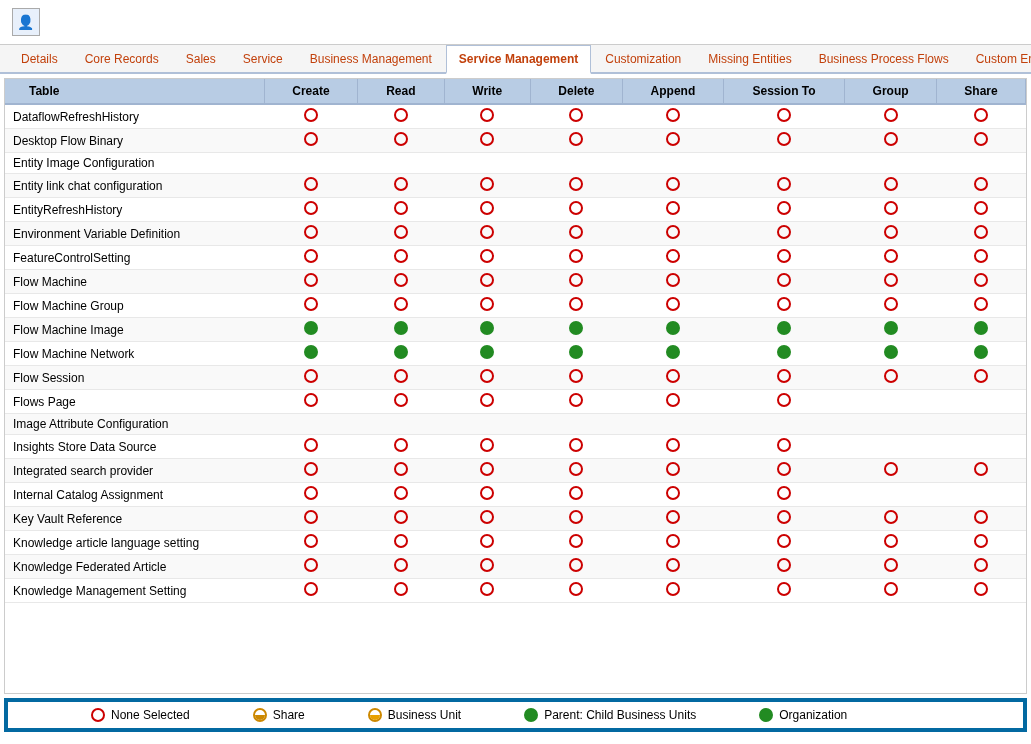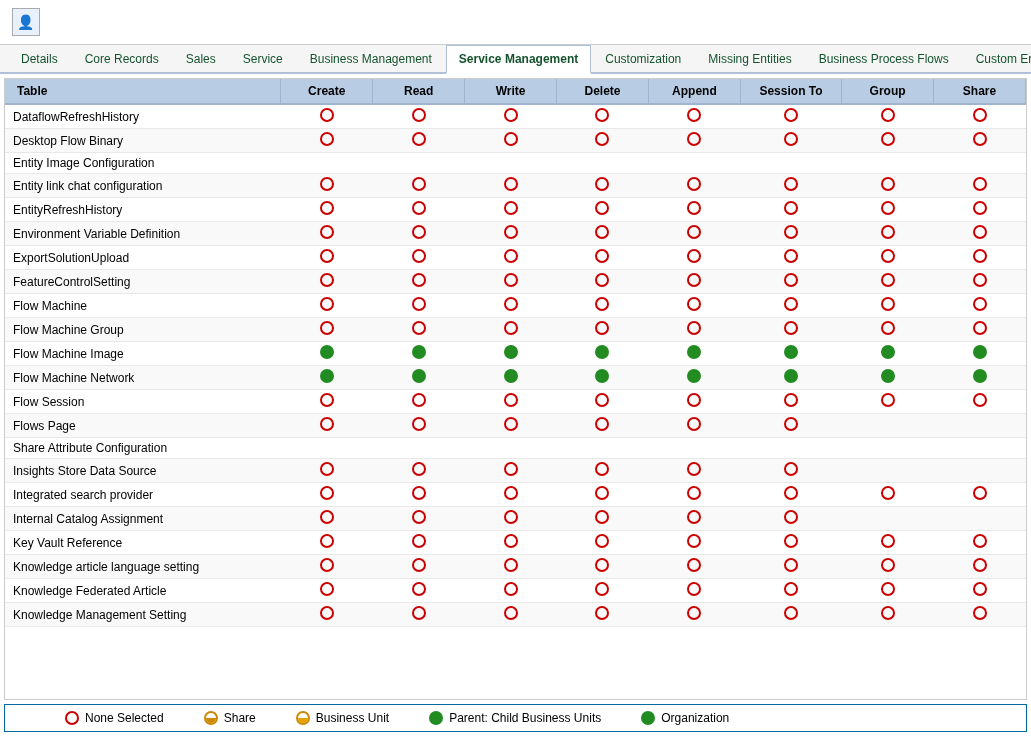--- a/index.html
+++ b/index.html
@@ -16,39 +16,39 @@
     }
     .title-text { font-size: 17px; font-weight: bold; }
     .working-solution { font-size: 12px; color: #333; }
 
     .tabs-bar {
       display: flex; border-bottom: 2px solid #b0c0d8; background: #f5f5f5;
       padding: 0 8px; gap: 0;
     }
     .tab {
       padding: 6px 12px; cursor: pointer; border: 1px solid transparent;
-      border-bottom: none; font-size: 12px; color: #14532d; white-space: nowrap;
+      border-bottom: none; font-size: 12px; color: #c2410c; white-space: nowrap;
       margin-right: 1px; background: #f5f5f5;
     }
     .tab.active {
       background: #fff; border-color: #b0c0d8; border-bottom: 2px solid #fff;
       margin-bottom: -2px; font-weight: bold;
     }
 
     .main-content { display: flex; flex-direction: column; height: calc(744px - 42px - 40px); }
 
     .table-area {
       flex: 1; overflow-y: auto; overflow-x: hidden;
       border: 1px solid #ccc; margin: 4px 4px 0 4px;
     }
 
     table { width: 100%; border-collapse: collapse; }
     thead tr { background: #b8cce4; }
     thead th {
-      padding: 5px 12px; text-align: left; font-weight: bold;
+      padding: 5px 24px; text-align: left; font-weight: bold;
       font-size: 12px; border-right: 1px solid #a0b4d0; border-bottom: 2px solid #a0b4d0;
       white-space: nowrap;
     }
     thead th:first-child { width: 240px; }
     thead th:not(:first-child) { text-align: center; width: 80px; }
 
     tbody tr { border-bottom: 1px solid #e8e8e8; }
     tbody tr:nth-child(even) { background: #f9f9f9; }
     tbody td { padding: 3px 8px; font-size: 12px; }
     tbody td:not(:first-child) { text-align: center; }
@@ -74,22 +74,22 @@
       display: inline-block; width: 14px; height: 14px; border-radius: 50%;
       background: #fff; border: 2px solid #cc8800;
       position: relative; overflow: hidden;
     }
     .circle-bu::after {
       content: ''; position: absolute; bottom: 0; left: 0; right: 0; height: 50%;
       background: #e8a000;
     }
 
     .key-area {
-      border: 1px solid #0369a1; margin: 4px; padding: 6px 12px;
-      display: flex; align-items: center; gap: 40px;
+      border: 4px solid #0369a1; margin: 4px; padding: 6px 12px;
+      display: flex; align-items: center; gap: 63px;
     }
     .key-title { font-size: 11px; font-weight: bold; margin-right: 8px; }
     .key-item { display: flex; align-items: center; gap: 6px; font-size: 12px; }
 
     
     .table-area::-webkit-scrollbar { width: 12px; }
     .table-area::-webkit-scrollbar-track { background: #f0f0f0; }
     .table-area::-webkit-scrollbar-thumb { background: #aaa; border-radius: 2px; }
   </style>
 </head>
@@ -193,31 +193,20 @@
             <td><span class="circle-none"></span></td>
             <td><span class="circle-none"></span></td>
             <td><span class="circle-none"></span></td>
             <td><span class="circle-none"></span></td>
             <td><span class="circle-none"></span></td>
             <td><span class="circle-none"></span></td>
             <td><span class="circle-none"></span></td>
             <td><span class="circle-none"></span></td>
           </tr>
           <tr>
-            <td>ExportSolutionUpload</td>
-            <td><span class="circle-none"></span></td>
-            <td><span class="circle-none"></span></td>
-            <td><span class="circle-none"></span></td>
-            <td><span class="circle-none"></span></td>
-            <td><span class="circle-none"></span></td>
-            <td><span class="circle-none"></span></td>
-            <td><span class="circle-none"></span></td>
-            <td><span class="circle-none"></span></td>
-          </tr>
-          <tr>
             <td>FeatureControlSetting</td>
             <td><span class="circle-none"></span></td>
             <td><span class="circle-none"></span></td>
             <td><span class="circle-none"></span></td>
             <td><span class="circle-none"></span></td>
             <td><span class="circle-none"></span></td>
             <td><span class="circle-none"></span></td>
             <td><span class="circle-none"></span></td>
             <td><span class="circle-none"></span></td>
           </tr>
@@ -281,21 +270,21 @@
             <td><span class="circle-none"></span></td>
             <td><span class="circle-none"></span></td>
             <td><span class="circle-none"></span></td>
             <td><span class="circle-none"></span></td>
             <td><span class="circle-none"></span></td>
             <td><span class="circle-none"></span></td>
             <td></td>
             <td></td>
           </tr>
           <tr>
-            <td>Share Attribute Configuration</td>
+            <td>Image Attribute Configuration</td>
             <td></td>
             <td></td>
             <td></td>
             <td></td>
             <td></td>
             <td></td>
             <td></td>
             <td></td>
           </tr>
           <tr>

